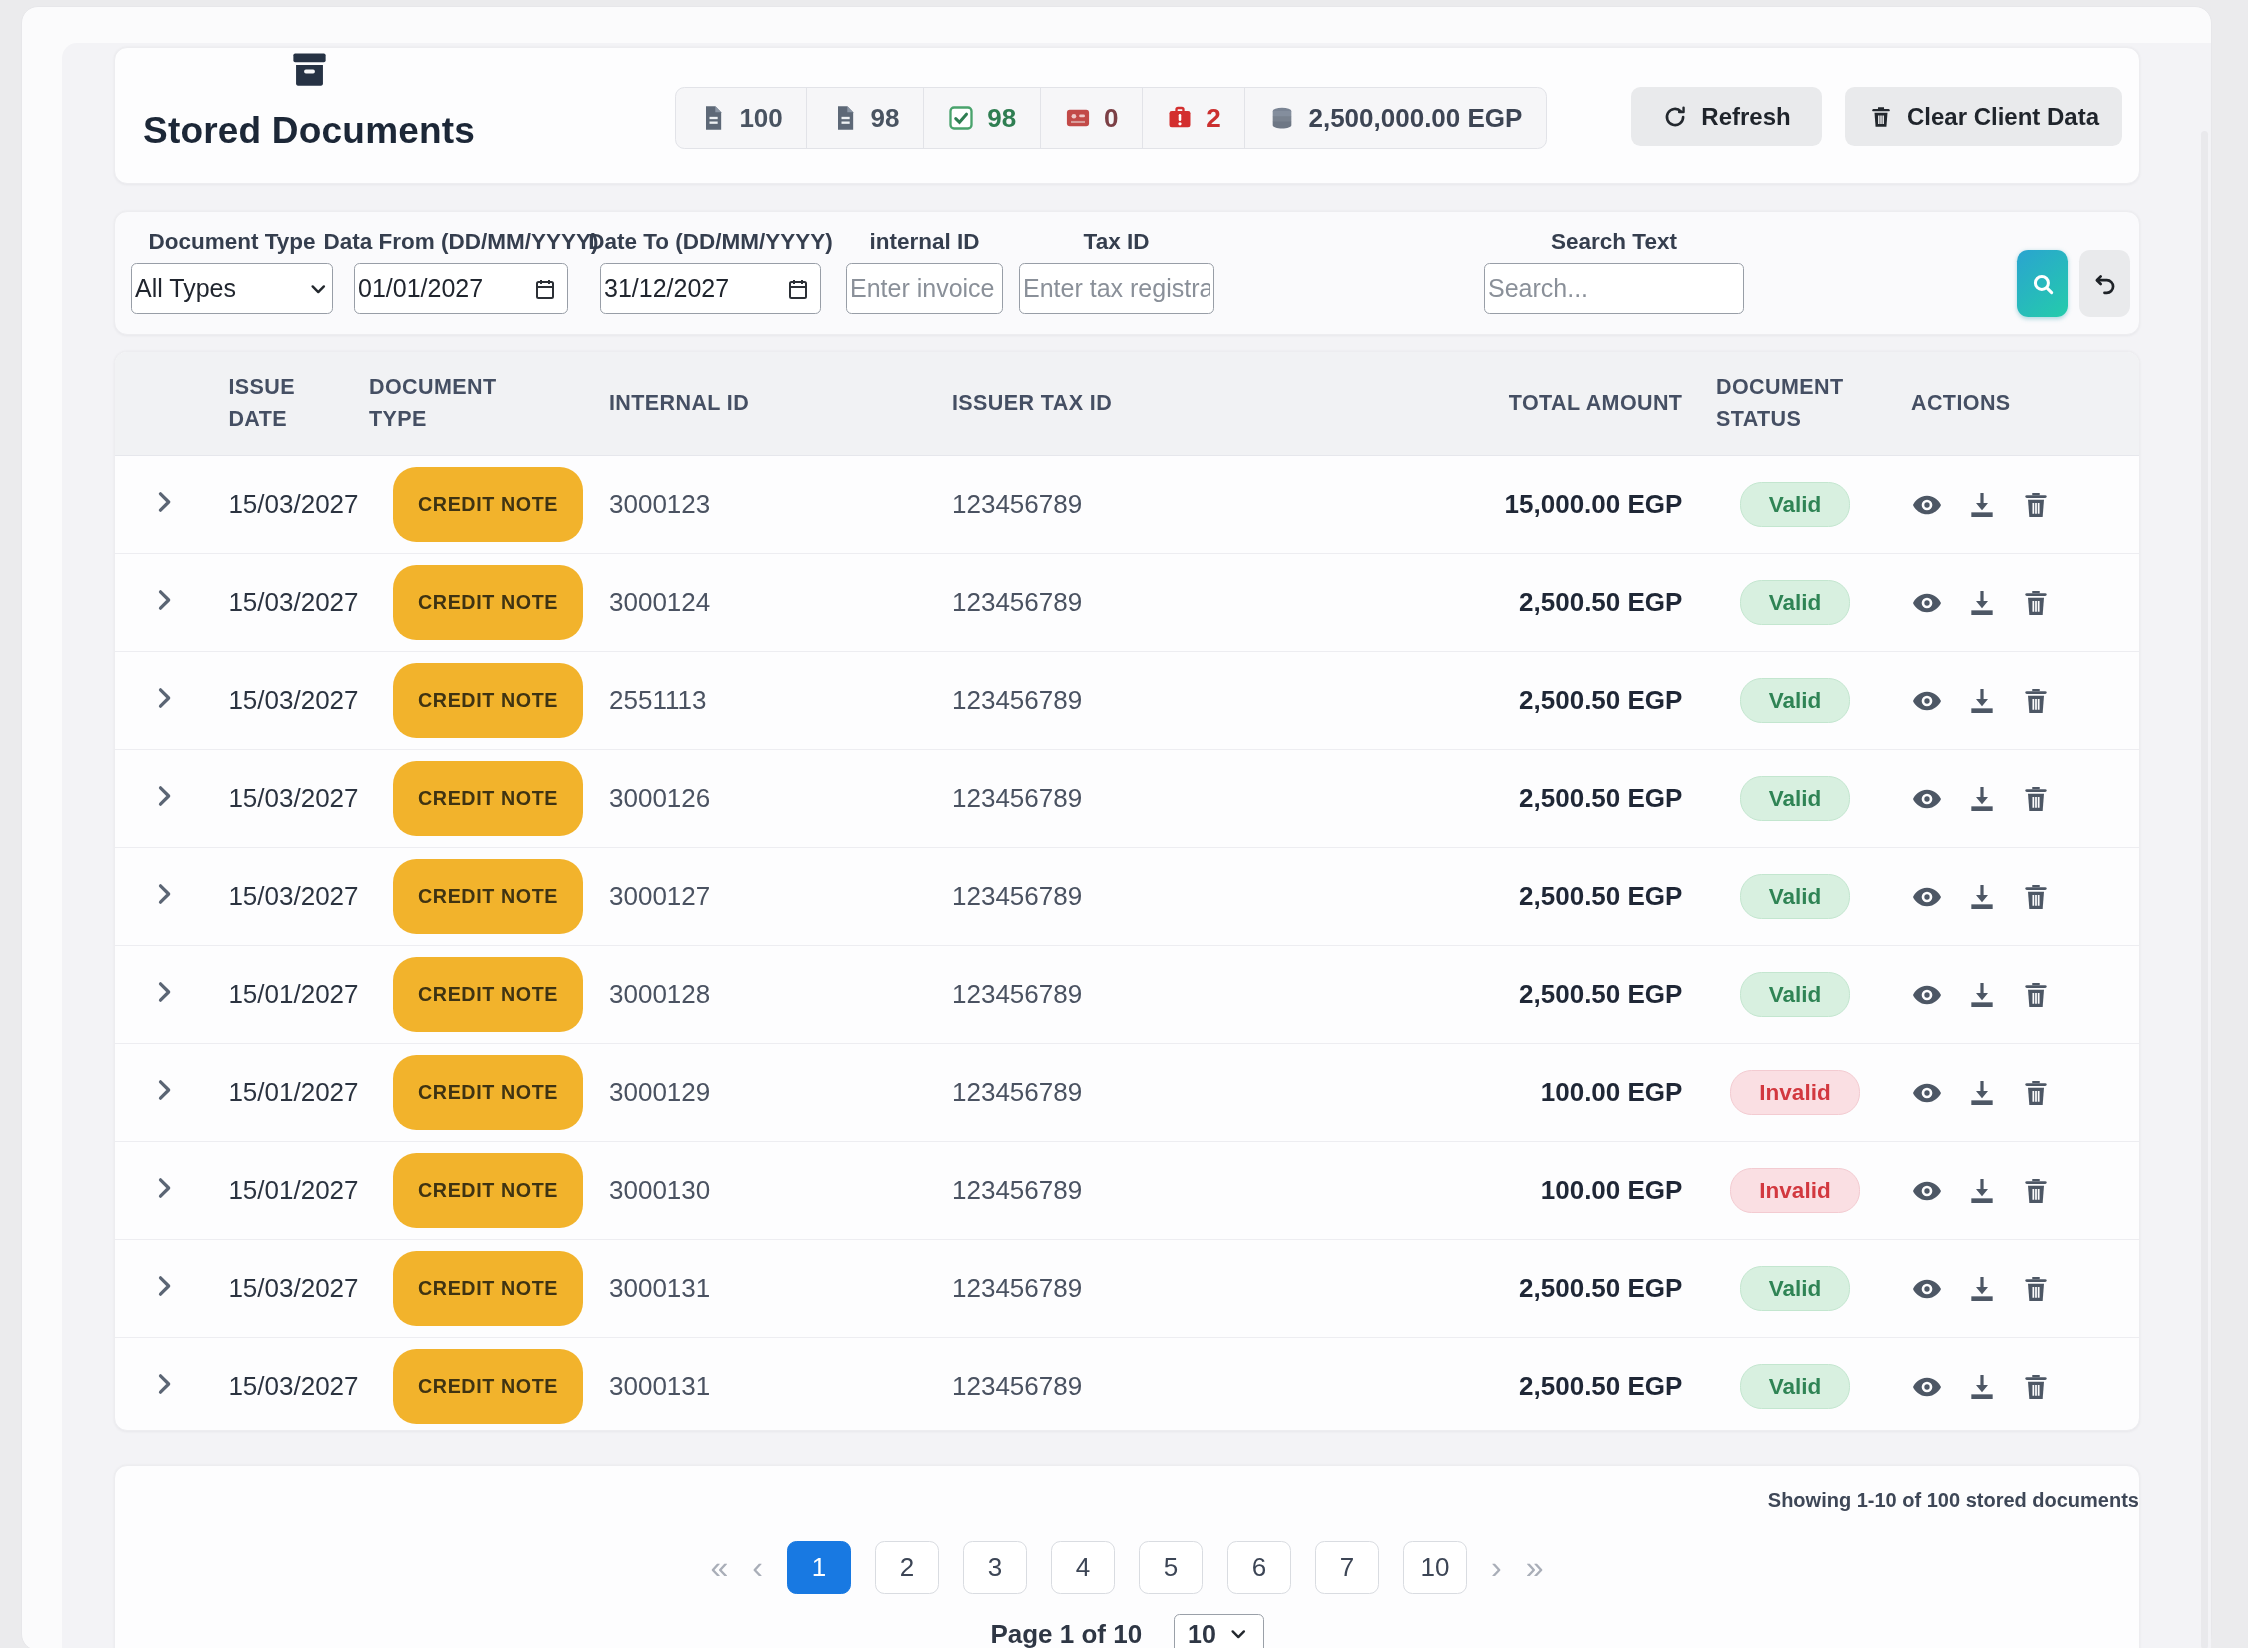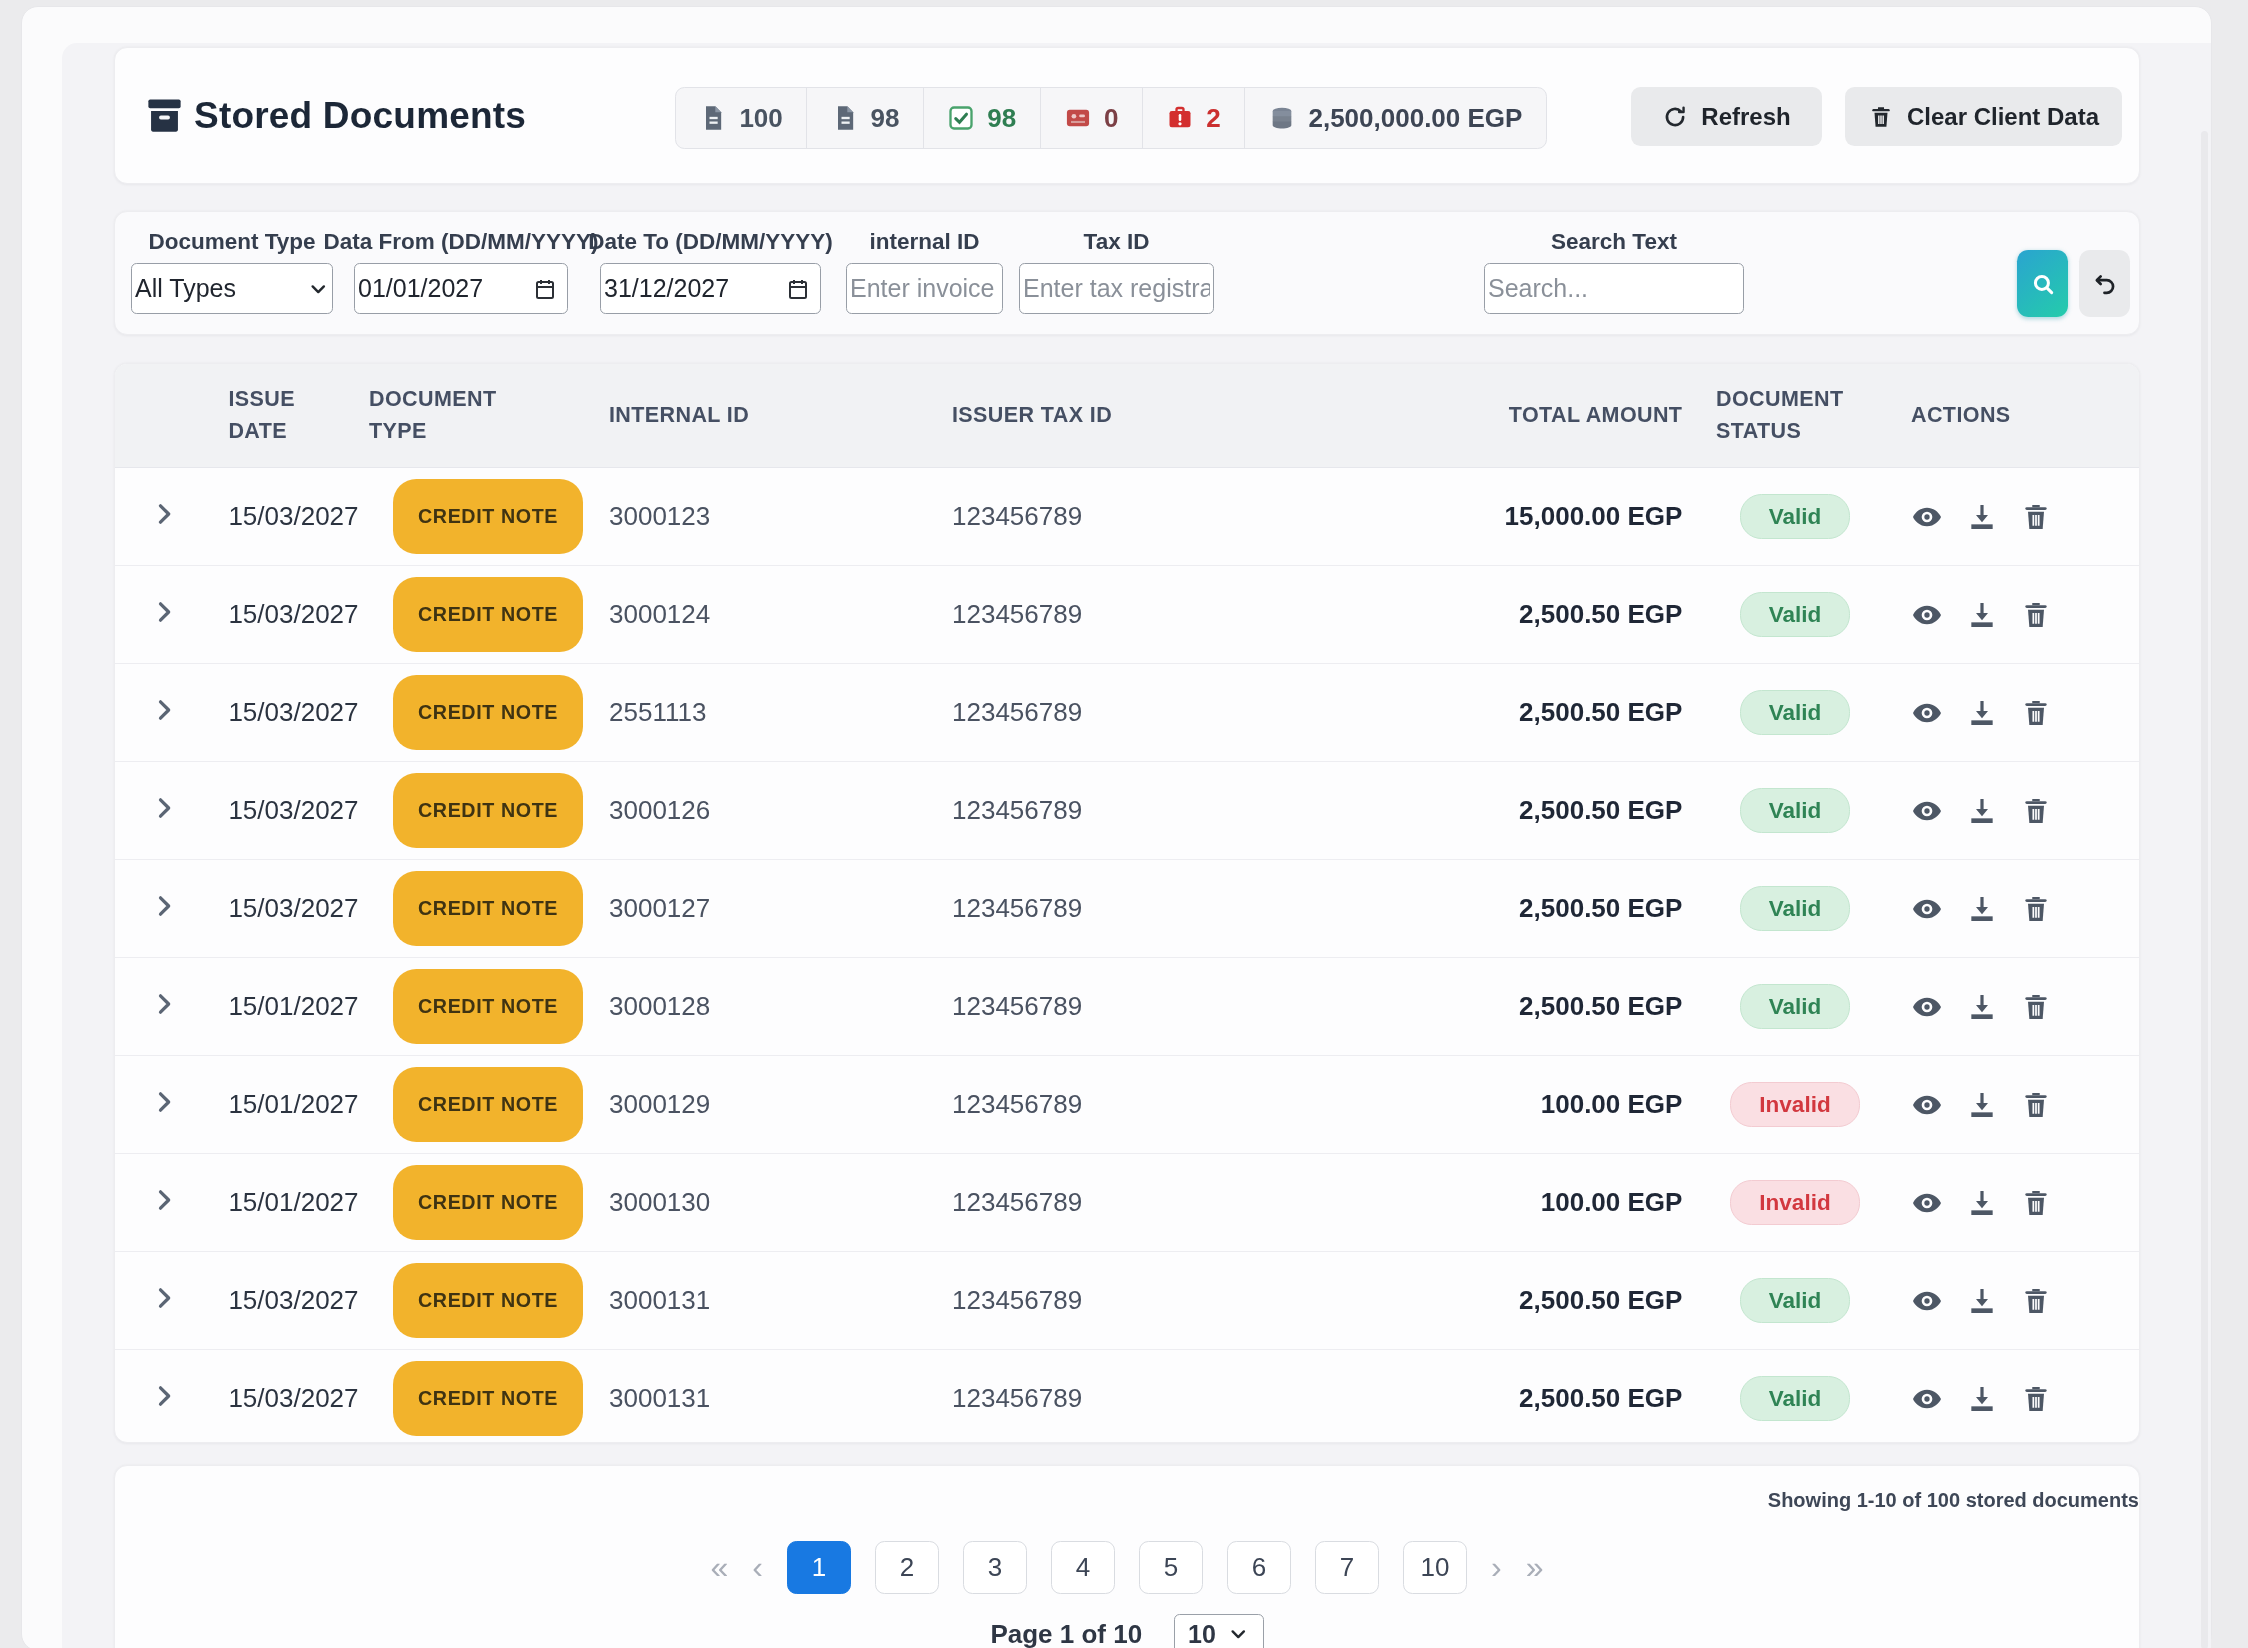--- a/index.html
+++ b/index.html
@@ -13,21 +13,21 @@
     background:#fbfbfc;border:0.9px solid #e7e7ea;border-radius:17px;}
   .content-bg{position:absolute;left:62px;top:43px;width:2149px;height:1606px;
     background:#f3f3f6;border-top-left-radius:15px;}
   .card{position:absolute;left:114px;width:2026px;background:#fdfdfe;
     border:0.9px solid #ededf0;border-radius:13px;box-shadow:0 0.9px 2.8px rgba(20,24,40,.05);box-sizing:border-box;}
   .ic{display:inline-block;line-height:0;}
   .ic svg{width:100%;height:100%;display:block;}
 
   
   .header-card{top:47px;height:137px;}
-  .title-wrap{position:absolute;left:28px;top:0;height:100%;display:flex;align-items:center;gap:8px;}
+  .title-wrap{position:absolute;left:28px;top:0;height:100%;display:flex;align-items:center;gap:19px;flex-direction:column;}
   .title-ic{width:43px;height:43px;}
   .page-title{font-size:37px;font-weight:bold;color:#1c2737;letter-spacing:0.2px;}
   .stats-bar{position:absolute;left:560px;top:39px;height:60px;display:flex;align-items:stretch;
     background:#f6f6f8;border:0.9px solid #e2e3e8;border-radius:9.4px;overflow:hidden;}
   .stat{display:flex;align-items:center;gap:12px;padding:0 23.4px;border-right:0.9px solid #e2e3e8;}
   .stat:last-child{border-right:none;}
   .s-ic{width:28px;height:28px;}
   .s-val{font-size:26px;font-weight:bold;white-space:nowrap;}
   .btn{position:absolute;display:flex;align-items:center;justify-content:center;gap:13px;
     background:#e9eaec;border:none;border-radius:9.4px;font-family:inherit;
@@ -50,21 +50,21 @@
   .g1{left:16px;width:202px;}  .g2{left:239px;width:214px;}
   .g3{left:485px;width:221px;} .g4{left:731px;width:157px;}
   .g5{left:904px;width:195px;} .g6{left:1369px;width:260px;}
   .sq-btn{position:absolute;top:38px;width:51px;height:67px;border:none;border-radius:11.2px;
     display:flex;align-items:center;justify-content:center;cursor:pointer;}
   .search-btn{left:1902px;background:linear-gradient(140deg,var(--g1,#2aa4d0),var(--g2,#24ccab));box-shadow:0 1.9px 4.7px rgba(30,150,170,.35);}
   .reset-btn{left:1964px;background:#e9eaec;}
   .sq-btn .ic{width:26px;height:26px;}
 
   
-  .table-card{top:363px;height:1080px;overflow:hidden;}
+  .table-card{top:351px;height:1080px;overflow:hidden;}
   .grid{display:grid;grid-template-columns:90px 164px 240px 343px 428px 309px 197px 1fr;align-items:center;}
   .thead{height:103px;background:#f1f2f4;border-bottom:0.9px solid #e6e7ec;
     font-size:21.5px;font-weight:bold;color:#454f63;letter-spacing:0.4px;text-transform:uppercase;}
   .th{line-height:1.45;}
   .th-date{padding-left:23.4px;max-width:89px;}
   .th-type{max-width:141px;}
   .th-amt{text-align:right;padding-right:6.6px;}
   .th-st{padding-left:27px;max-width:150px;}
   .th-act{padding-left:25px;}
   .trow{height:97px;border-bottom:0.9px solid #ededf1;font-size:26px;color:#3a4250;}

